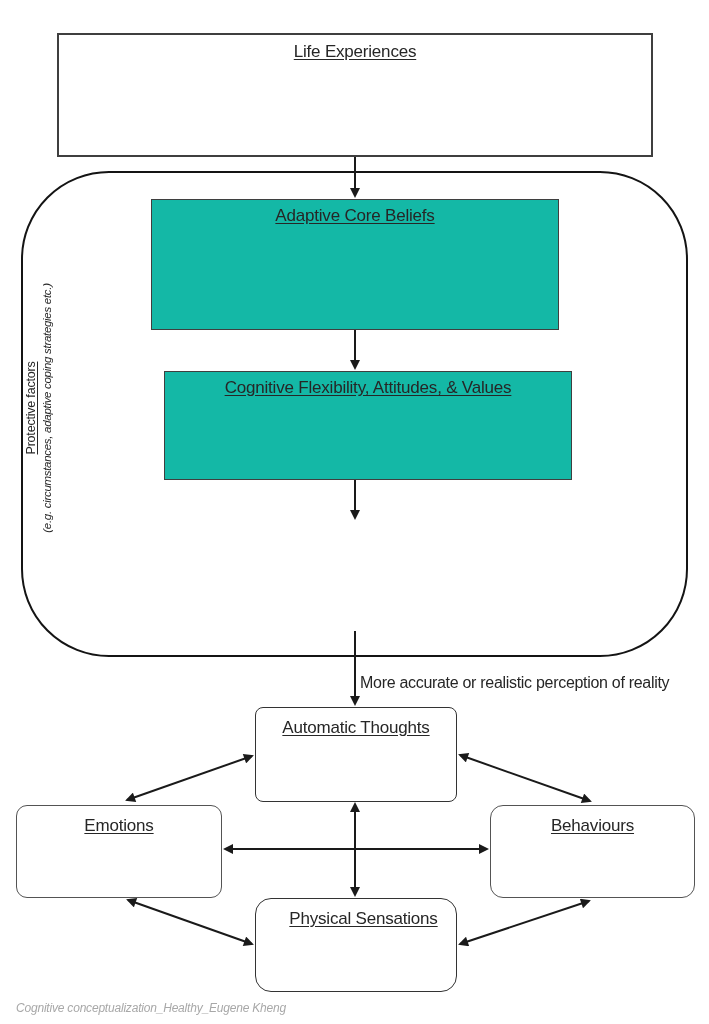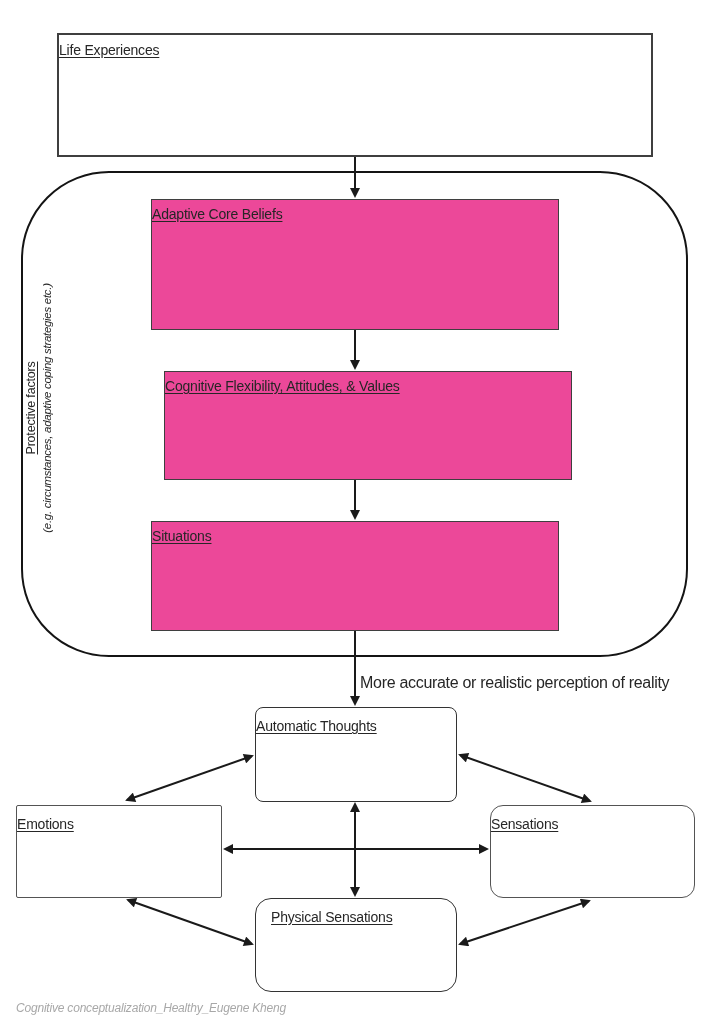--- a/index.html
+++ b/index.html
@@ -16,21 +16,22 @@
   body{font-family:"Liberation Sans","DejaVu Sans",sans-serif;}
   .canvas{
     position:relative;
     width:709px;height:1024px;
     background:var(--background,#fff);
     overflow:hidden;
     margin:0 auto;
   }
   .label{
     display:block;
-    font-size:14px;
+    text-align:center;
+    font-size:17px;
     letter-spacing:-0.2px;
     color:var(--text,#262626);
     text-decoration:underline;
     text-underline-offset:2px;
   }
   
   .box{
     position:absolute;
     background:#fff;
     border:2px solid var(--box-border,#3f3f3f);
@@ -40,21 +41,21 @@
   .protective-container{
     position:absolute;
     left:21px;top:171px;width:667px;height:486px;
     border:2px solid var(--container-border,#141414);
     border-radius:88px;
     background:#fff;
   }
   
   .inner-box{
     position:absolute;
-    background:#ec4899;
+    background:#14b8a6;
     border:1.5px solid var(--box-border,#3f3f3f);
     padding-top:6px;
   }
   .acb-box{left:151px;top:199px;width:408px;height:131px;}
   .cfav-box{left:164px;top:371px;width:408px;height:109px;}
   .sit-box{left:151px;top:521px;width:408px;height:110px;}
   
   .vlabel-wrap{
     position:absolute;
     left:24px;top:253px;width:52px;height:310px;
@@ -91,21 +92,21 @@
   }
   
   .node{
     position:absolute;
     background:#fff;
     border:1.7px solid var(--node-border,#545454);
     border-radius:14px;
     padding-top:10px;
   }
   .at-node{left:255px;top:707px;width:202px;height:95px;border-radius:8px;border-color:#333;}
-  .emo-node{left:16px;top:805px;width:206px;height:93px;border-radius:2px;}
+  .emo-node{left:16px;top:805px;width:206px;height:93px;border-radius:11px;}
   .beh-node{left:490px;top:805px;width:205px;height:93px;border-radius:13px;}
   .ps-node{left:255px;top:898px;width:202px;height:94px;border-radius:16px;border-color:#333;padding-left:15px;}
   
   .caption{
     position:absolute;
     left:16px;top:1001px;
     font-size:12px;
     font-style:italic;
     color:var(--caption,#a8a8a8);
     letter-spacing:-0.2px;
@@ -140,34 +141,31 @@
       <div class="vlabel-sub">(e.g. circumstances, adaptive coping strategies etc.)</div>
     </div>
   </div>
 
   <div class="inner-box acb-box">
     <span class="label">Adaptive Core Beliefs</span>
   </div>
   <div class="inner-box cfav-box">
     <span class="label">Cognitive Flexibility, Attitudes, &amp; Values</span>
   </div>
-  <div class="inner-box sit-box">
-    <span class="label">Situations</span>
-  </div>
 
   <div class="perception-label">More accurate or realistic perception of reality</div>
 
   <div class="node at-node">
     <span class="label">Automatic Thoughts</span>
   </div>
   <div class="node emo-node">
     <span class="label">Emotions</span>
   </div>
   <div class="node beh-node">
-    <span class="label">Sensations</span>
+    <span class="label">Behaviours</span>
   </div>
   <div class="node ps-node">
     <span class="label">Physical Sensations</span>
   </div>
 
   <div class="caption">Cognitive conceptualization_Healthy_Eugene Kheng</div>
 
   <svg class="arrow-layer" viewBox="0 0 709 1024" xmlns="http://www.w3.org/2000/svg">
     <defs>
       <marker id="ah" viewBox="0 0 10 10" refX="8" refY="5" markerWidth="11" markerHeight="10" orient="auto-start-reverse" markerUnits="userSpaceOnUse">

